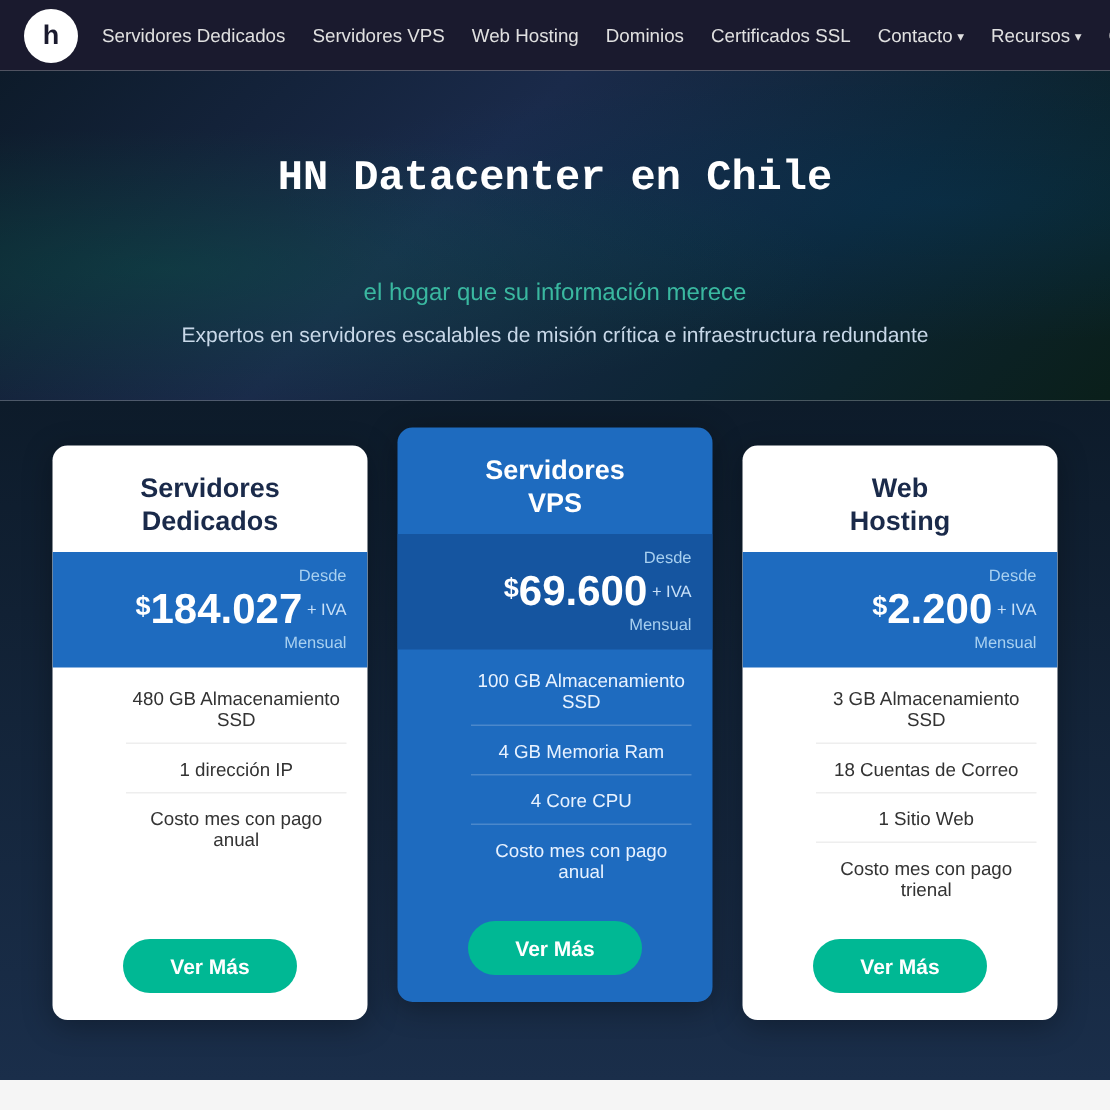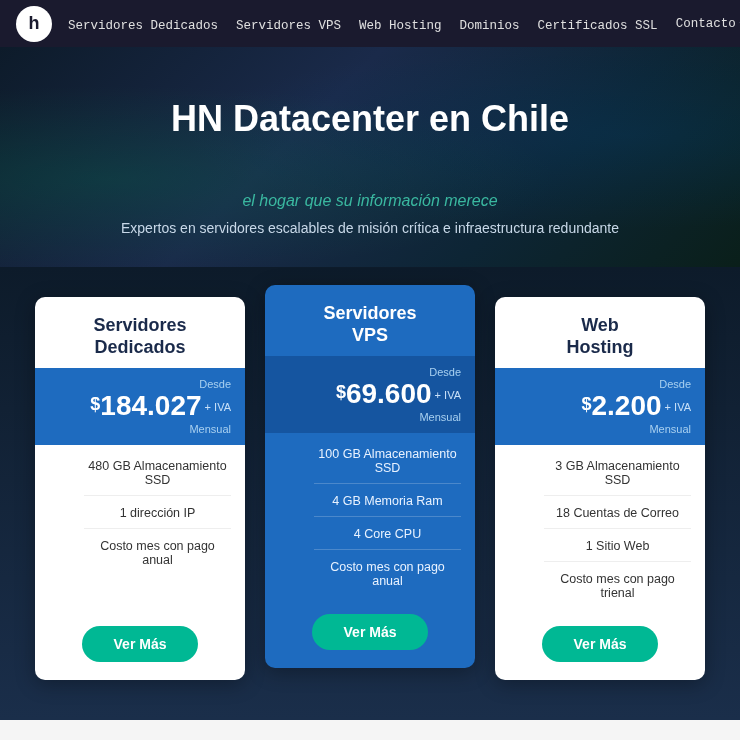--- a/index.html
+++ b/index.html
@@ -27,21 +27,20 @@
     .nav-links {
       display: flex; align-items: center; gap: 18px;
       list-style: none;
       flex-wrap: nowrap;
     }
     .nav-links li a {
       color: #e0e0e0;
       text-decoration: none;
       font-size: 12.5px;
       white-space: nowrap;
-      font-family: Liberation Mono, monospace;
     }
     .nav-dropdown {
       display: flex; align-items: center; gap: 3px;
     }
     .nav-dropdown::after {
       content: '▾'; font-size: 9px; color: #e0e0e0;
     }
 
     
     .hero {
@@ -58,30 +57,30 @@
     }
     .hero::before {
       content: '';
       position: absolute;
       inset: 0;
       background:
         radial-gradient(ellipse at 15% 60%, rgba(0,120,80,0.25) 0%, transparent 50%),
         radial-gradient(ellipse at 85% 40%, rgba(0,80,140,0.2) 0%, transparent 50%);
     }
     .hero-title {
-      font-size: 36px;
+      font-size: 28px;
       font-weight: 900;
       color: #fff;
       position: relative;
       margin-bottom: 8px;
+      font-family: Liberation Mono, monospace;
     }
     .hero-subtitle {
       font-size: 16px;
       color: #3ab8a0;
-      font-style: italic;
       position: relative;
       margin-bottom: 10px;
       margin-top: 44px;
     }
     .hero-desc {
       font-size: 14px;
       color: #c8d8e8;
       position: relative;
       max-width: 540px;
     }

